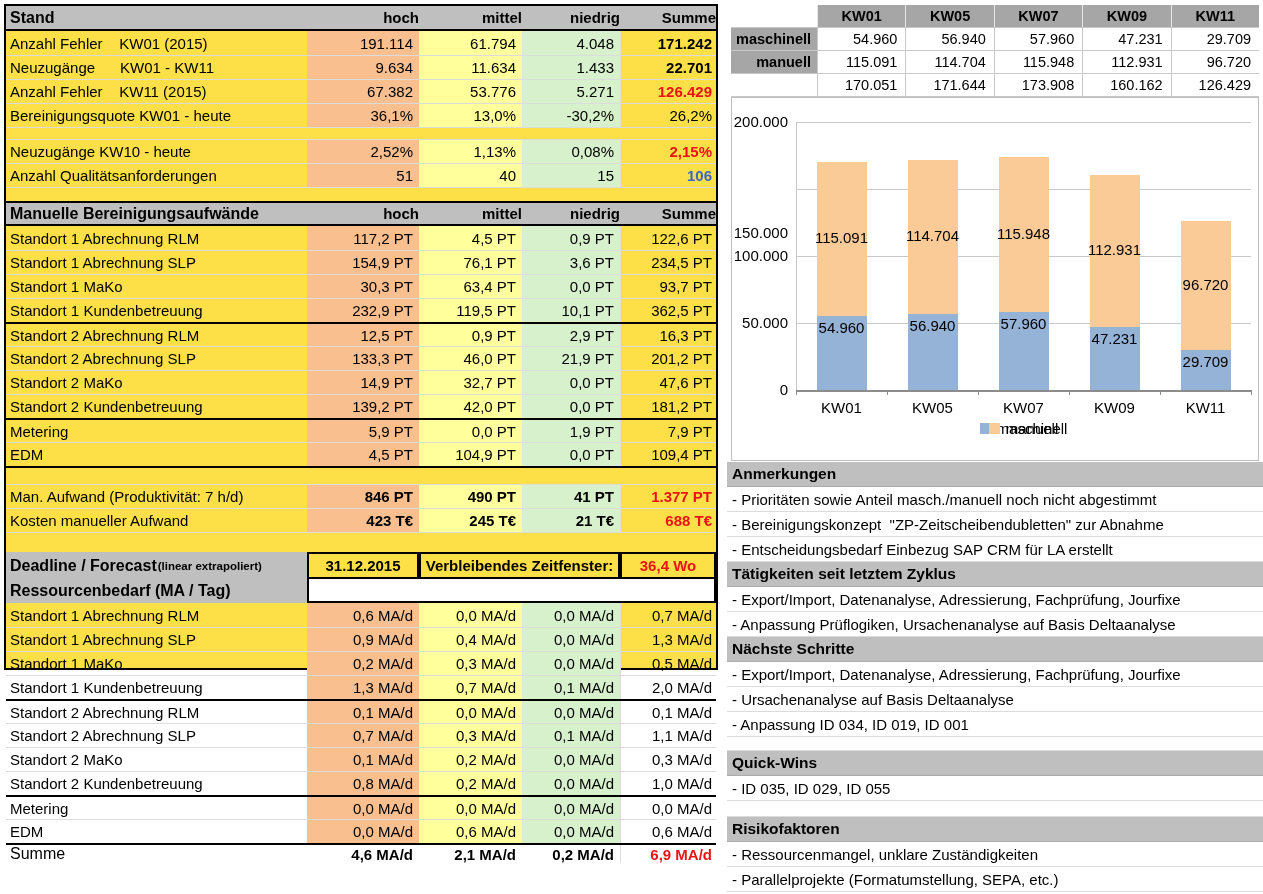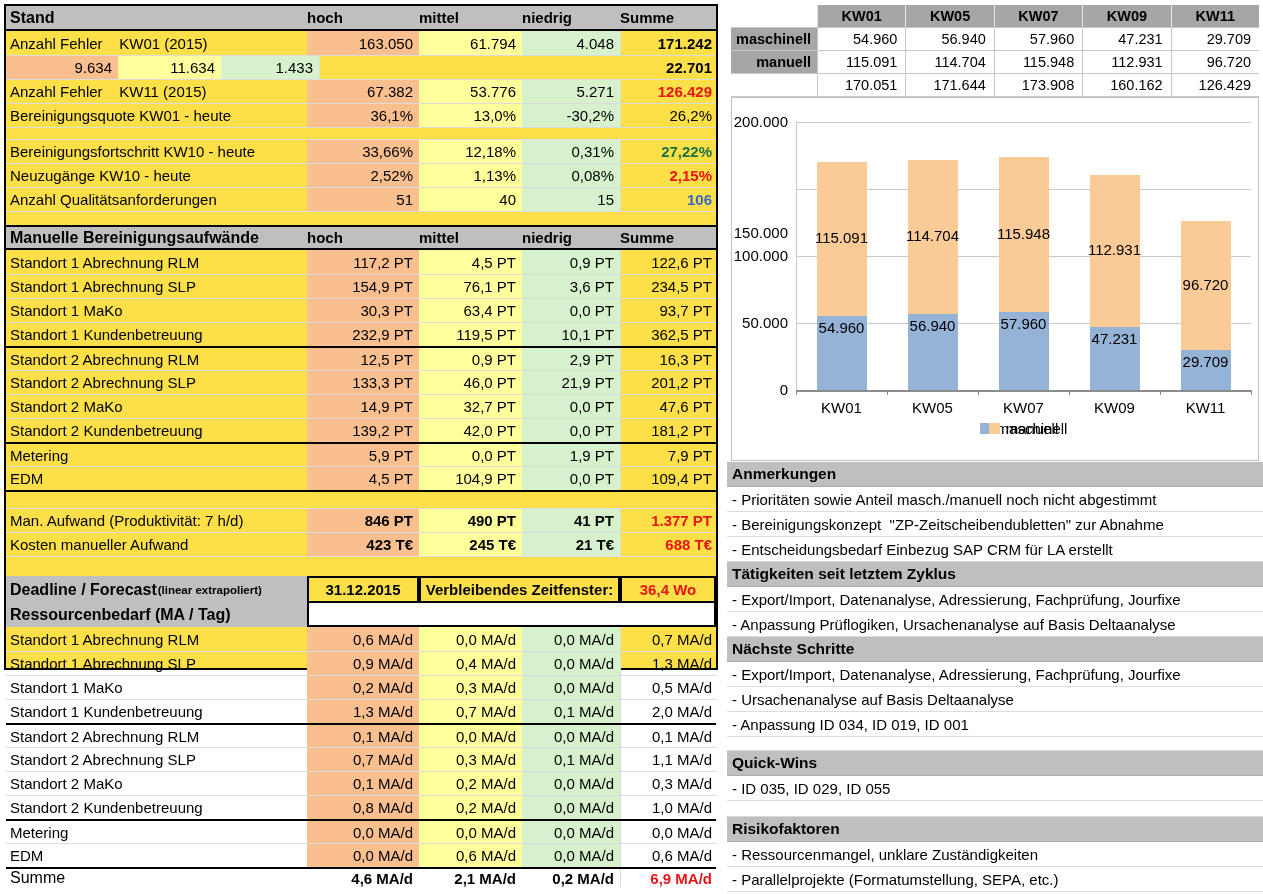--- a/index.html
+++ b/index.html
@@ -5,21 +5,21 @@
 *{margin:0;padding:0;box-sizing:border-box}
 html,body{width:1263px;height:894px}
 body{position:relative;background:#fff;font-family:"Liberation Sans",sans-serif;font-size:15px;color:#000;overflow:hidden}
 
 #lp{position:absolute;left:4px;top:4px;width:714px;height:666px;border:2px solid #000;display:flex;flex-direction:column;background:#fde047}
 .row{display:flex;align-items:center;height:24px;flex-shrink:0;border-top:1px solid #DCDCDC}
 .nt{border-top:none!important}
 .gh{background:#BFBFBF;border-top:2px solid #000;border-bottom:2px solid #000;font-weight:bold;height:25px}
 .lc{width:301px;padding-left:4px;white-space:pre;overflow:hidden;align-self:stretch;display:flex;align-items:center}
 .w1{width:112px}.w2{width:103px}.w3{width:98px}.w4{flex:1}
-.hc{text-align:left;font-weight:bold}
+.hc{text-align:right;font-weight:bold}
 .val{text-align:right;padding-right:6px;align-self:stretch;display:flex;align-items:center;justify-content:flex-end}
 .v1{background:#FABF8F}.v2{background:#FFFF9B}.v3{background:#D6F1CB}
 .vs{padding-right:4px;border-left:1px solid #DCDCDC}
 .sp{flex-shrink:0;border-top:1px solid #DCDCDC}
 .b{font-weight:bold}
 .red{color:#E81418}.grn{color:#1F7145}.blu{color:#3A66C9}
 .tb{border-top:2px solid #000!important}
 .t16{font-size:16px}
 
 .dlrow{height:27px}
@@ -52,53 +52,47 @@
 
   <div class="row gh nt">
     <div class="lc t16">Stand</div>
     <div class="w1 hc">hoch</div>
     <div class="w2 hc">mittel</div>
     <div class="w3 hc">niedrig</div>
     <div class="w4 hc">Summe</div>
   </div>
   <div class="row nt">
     <div class="lc">Anzahl Fehler    KW01 (2015)</div>
-    <div class="w1 v1 val">163.050</div>
+    <div class="w1 v1 val">191.114</div>
     <div class="w2 v2 val">61.794</div>
     <div class="w3 v3 val">4.048</div>
     <div class="w4 val vs b">171.242</div>
   </div>
   <div class="row">
+    <div class="lc">Neuzugänge      KW01 - KW11</div>
     <div class="w1 v1 val">9.634</div>
     <div class="w2 v2 val">11.634</div>
     <div class="w3 v3 val">1.433</div>
     <div class="w4 val vs b">22.701</div>
   </div>
   <div class="row">
     <div class="lc">Anzahl Fehler    KW11 (2015)</div>
     <div class="w1 v1 val">67.382</div>
     <div class="w2 v2 val">53.776</div>
     <div class="w3 v3 val">5.271</div>
     <div class="w4 val vs b red">126.429</div>
   </div>
   <div class="row">
     <div class="lc">Bereinigungsquote KW01 - heute</div>
     <div class="w1 v1 val">36,1%</div>
     <div class="w2 v2 val">13,0%</div>
     <div class="w3 v3 val">-30,2%</div>
     <div class="w4 val vs">26,2%</div>
   </div>
   <div class="sp" style="height:12px"></div>
-  <div class="row">
-    <div class="lc">Bereinigungsfortschritt KW10 - heute</div>
-    <div class="w1 v1 val">33,66%</div>
-    <div class="w2 v2 val">12,18%</div>
-    <div class="w3 v3 val">0,31%</div>
-    <div class="w4 val vs b grn">27,22%</div>
-  </div>
   <div class="row">
     <div class="lc">Neuzugänge KW10 - heute</div>
     <div class="w1 v1 val">2,52%</div>
     <div class="w2 v2 val">1,13%</div>
     <div class="w3 v3 val">0,08%</div>
     <div class="w4 val vs b red">2,15%</div>
   </div>
   <div class="row">
     <div class="lc">Anzahl Qualitätsanforderungen</div>
     <div class="w1 v1 val">51</div>

